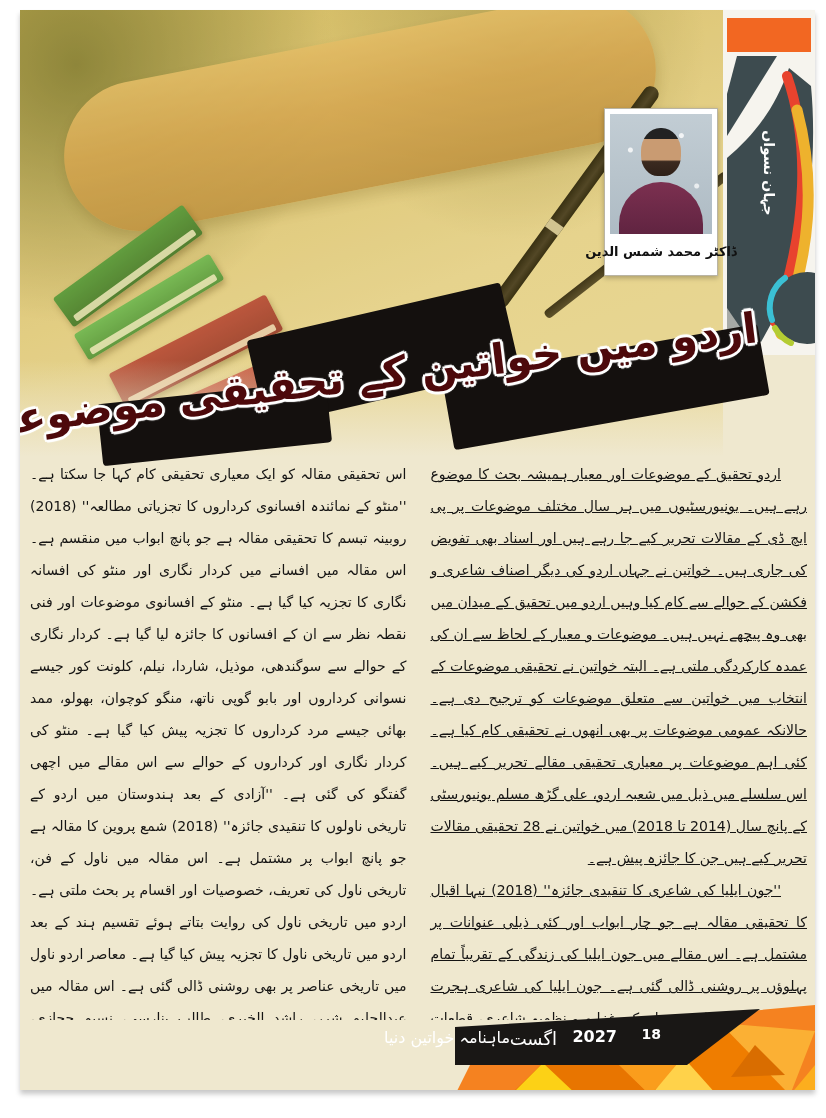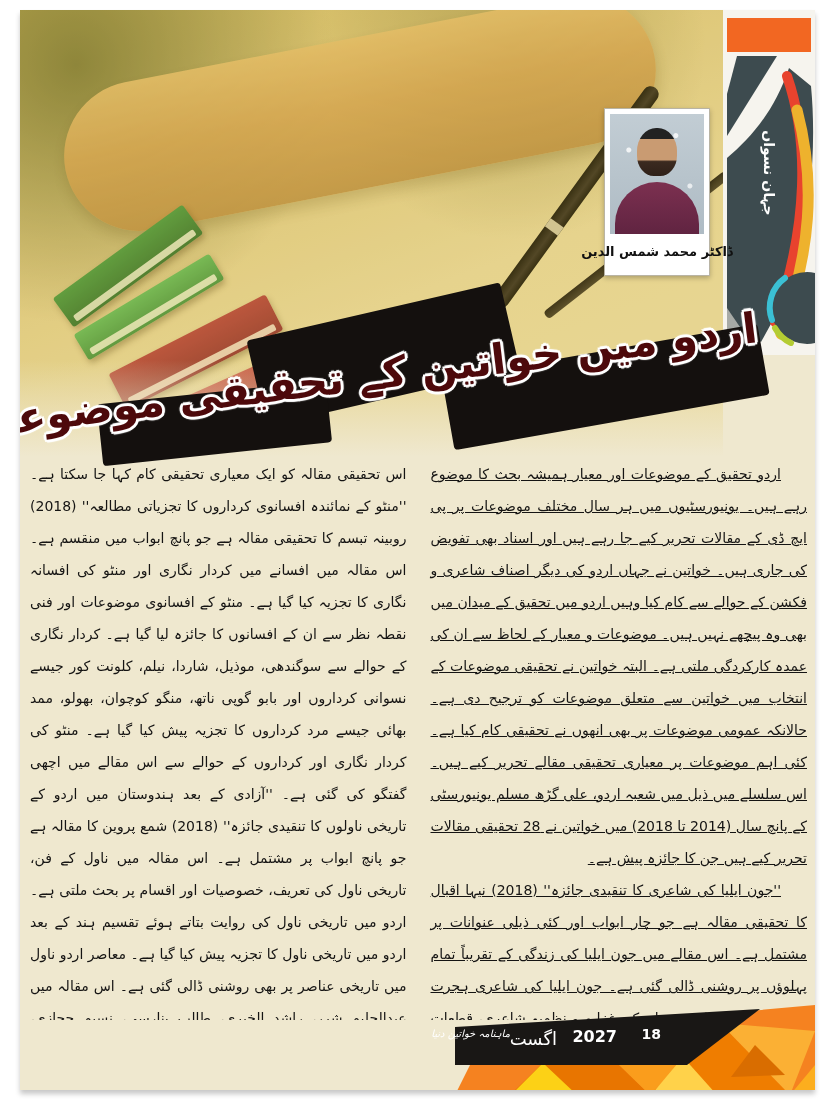--- a/index.html
+++ b/index.html
@@ -34,21 +34,21 @@
   .header-fade { position:absolute; left:0; top:350px; width:703px; height:105px;
     background:linear-gradient(180deg, rgba(239,232,207,0) 0%, #efe8cf 92%); }
 
   
   .side-panel { position:absolute; left:703px; top:0; width:92px; height:345px; background:#f6f4ee; overflow:hidden; }
   .side-label { position:absolute; left:696px; top:150px; width:106px; height:26px; transform:rotate(90deg);
     transform-origin:center; color:#ffffff; font-size:14px; font-weight:bold; text-align:center; direction:rtl;
     line-height:26px; letter-spacing:1px; }
 
   
-  .portrait-card { position:absolute; left:584px; top:98px; width:106px; height:168px; background:#ffffff;
+  .portrait-card { position:absolute; left:584px; top:98px; width:114px; height:168px; background:#ffffff;
     border:1px solid #b9b4a4; padding:5px; box-shadow:0 2px 5px rgba(0,0,0,.25); }
   .portrait-photo { position:relative; width:100%; height:120px; overflow:hidden;
     background:
       radial-gradient(circle at 20% 30%, rgba(255,255,255,.8) 0 2px, rgba(255,255,255,0) 3px),
       radial-gradient(circle at 70% 18%, rgba(255,255,255,.8) 0 2px, rgba(255,255,255,0) 3px),
       radial-gradient(circle at 40% 70%, rgba(255,255,255,.7) 0 2px, rgba(255,255,255,0) 3px),
       radial-gradient(circle at 85% 60%, rgba(255,255,255,.7) 0 2px, rgba(255,255,255,0) 3px),
       linear-gradient(180deg,#c2cdd4 0%, #aebbc4 100%); }
   .head { position:absolute; left:50%; top:14px; width:40px; height:48px; margin-left:-20px;
     background:linear-gradient(180deg,#222 0%, #222 22%, #c99b72 23%, #c99b72 66%, #3b2a20 70%, #2e2018 100%);
@@ -75,21 +75,21 @@
   .col p { margin:0; }
   .col p.indent { text-indent:26px;text-decoration:underline; }
 
   
   .footer-art { position:absolute; left:435px; top:995px; width:360px; height:90px; }
   .footer-band-text { position:absolute; top:1016px; left:435px; width:300px; height:26px; color:#fff;
     display:flex; align-items:center; direction:rtl; }
   .ft-num  { position:absolute; right:94px;  top:0; font-size:14px; font-weight:bold; direction:ltr; }
   .ft-year { position:absolute; right:138px; top:1px; font-size:16px; font-weight:bold; direction:ltr; }
   .ft-month{ position:absolute; right:198px; top:2px; font-size:18px; }
-  .ft-mag  { position:absolute; right:245px; top:2px; font-size:10px; white-space:nowrap;font-style:italic; }
+  .ft-mag  { position:absolute; right:245px; top:2px; font-size:16px; white-space:nowrap; }
 </style>
 </head>
 <body>
 
 <div class="canvas">
   <div class="page">
 
     <div class="header-photo">
       <div class="roll"></div>
       <div class="book g1">

